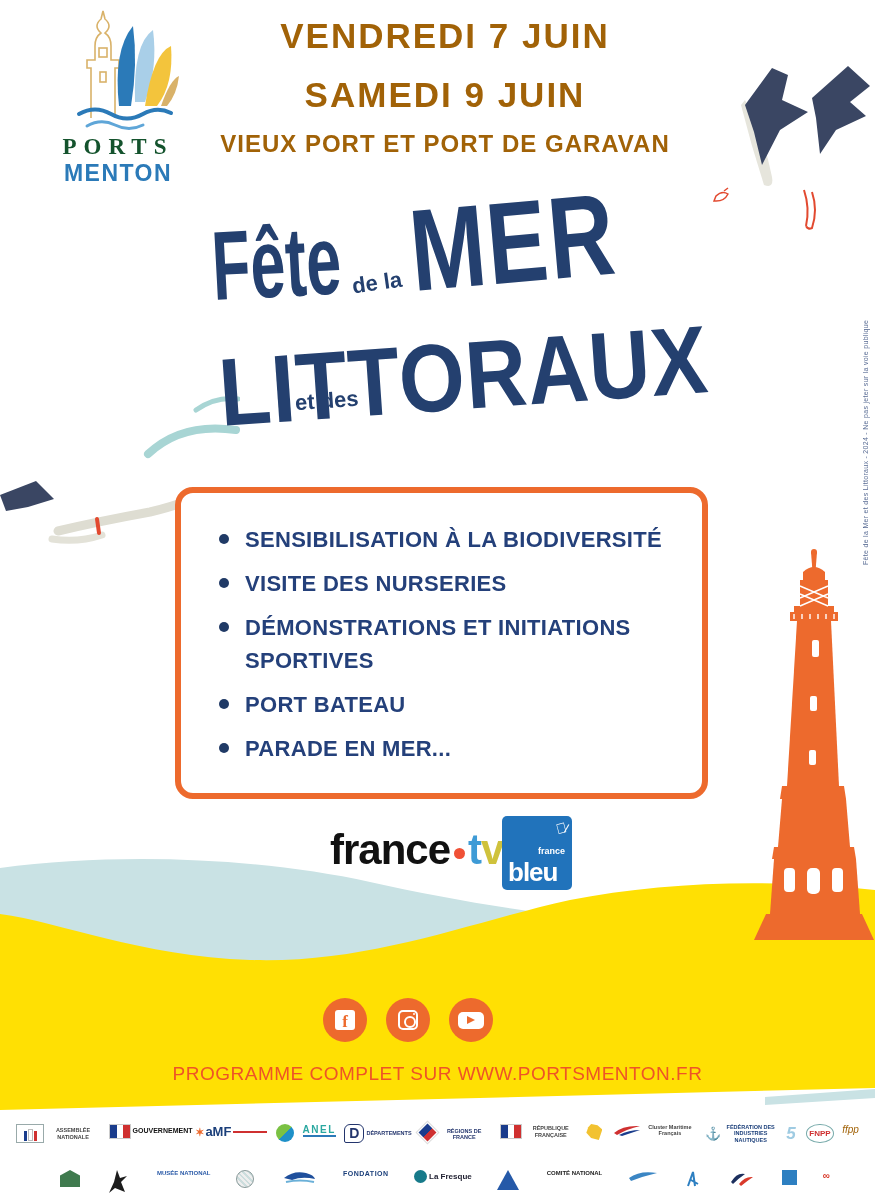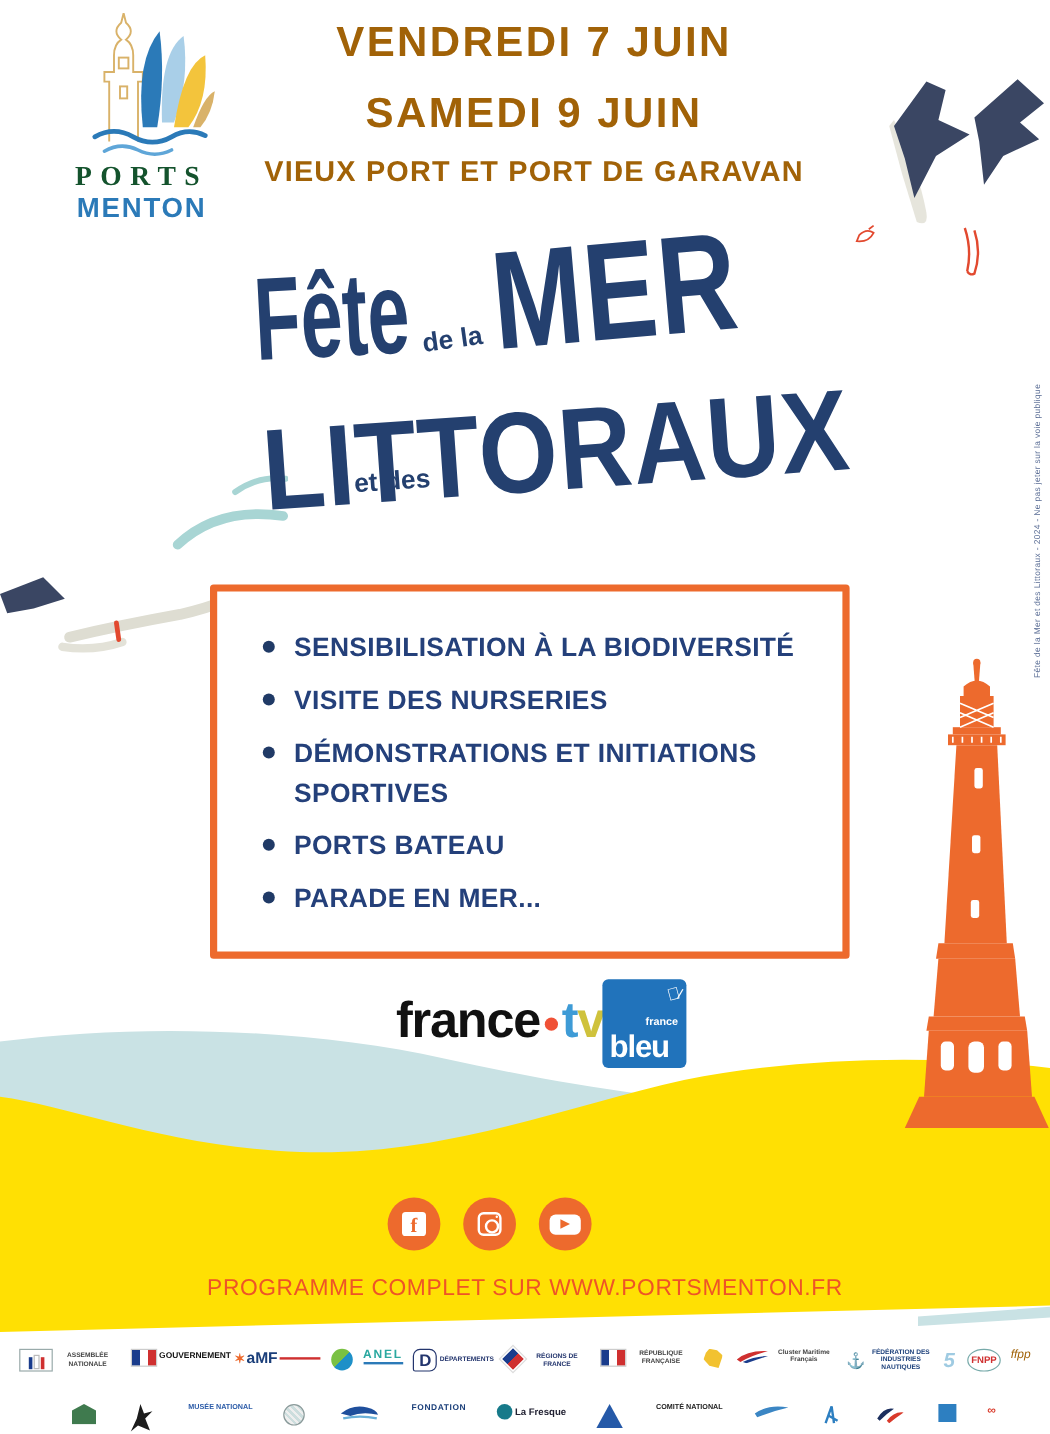--- a/index.html
+++ b/index.html
@@ -27,21 +27,21 @@
   .w-etdes{left:130px;top:198px;font-size:22px;transform:rotate(-4deg);}
   .w-litt{left:58px;top:148px;font-size:96px;transform:rotate(-4deg) scaleX(0.88);transform-origin:left bottom;letter-spacing:1px;}
 
   
   .birds-tr{position:absolute;left:700px;top:50px;z-index:3;}
   .gull-left{position:absolute;left:0;top:455px;z-index:3;}
   .teal-strokes{position:absolute;left:140px;top:392px;z-index:3;}
 
   
   .bullet-box{position:absolute;left:175px;top:487px;width:533px;height:312px;z-index:3;
-              border:6px solid #ed6a2d;border-radius:3px;background:#fff;box-sizing:border-box;
+              border:6px solid #ed6a2d;border-radius:18px;background:#fff;box-sizing:border-box;
               padding:30px 14px 0 34px;}
   .bullet-box ul{margin:0;padding:0;list-style:none;}
   .bullet-box li{position:relative;padding-left:30px;font-size:22px;font-weight:800;color:#24407a;
                  line-height:1.5;margin-bottom:11px;letter-spacing:0.3px;}
   .bullet-box li::before{content:"";position:absolute;left:4px;top:0.52em;width:10px;height:10px;
                  border-radius:50%;background:#203a66;}
 
   
   .francetv{position:absolute;left:330px;top:826px;z-index:3;font-weight:700;font-size:42px;color:#111;
             letter-spacing:-1px;display:flex;align-items:center;}
@@ -167,21 +167,21 @@
     <span class="w-mer">MER</span>
     <span class="w-etdes">et des</span>
     <span class="w-litt">LITTORAUX</span>
   </div>
 
   <div class="bullet-box">
     <ul>
       <li>SENSIBILISATION À LA BIODIVERSITÉ</li>
       <li>VISITE DES NURSERIES</li>
       <li>DÉMONSTRATIONS ET INITIATIONS SPORTIVES</li>
-      <li>PORTS BATEAU</li>
+      <li>PORT BATEAU</li>
       <li>PARADE EN MER...</li>
     </ul>
   </div>
 
   <div class="francetv">
     <span>france</span>
       <span class="ftv-dot"></span>
       <span class="ftv-t">t</span>
       <span class="ftv-v">v</span>
   </div>

